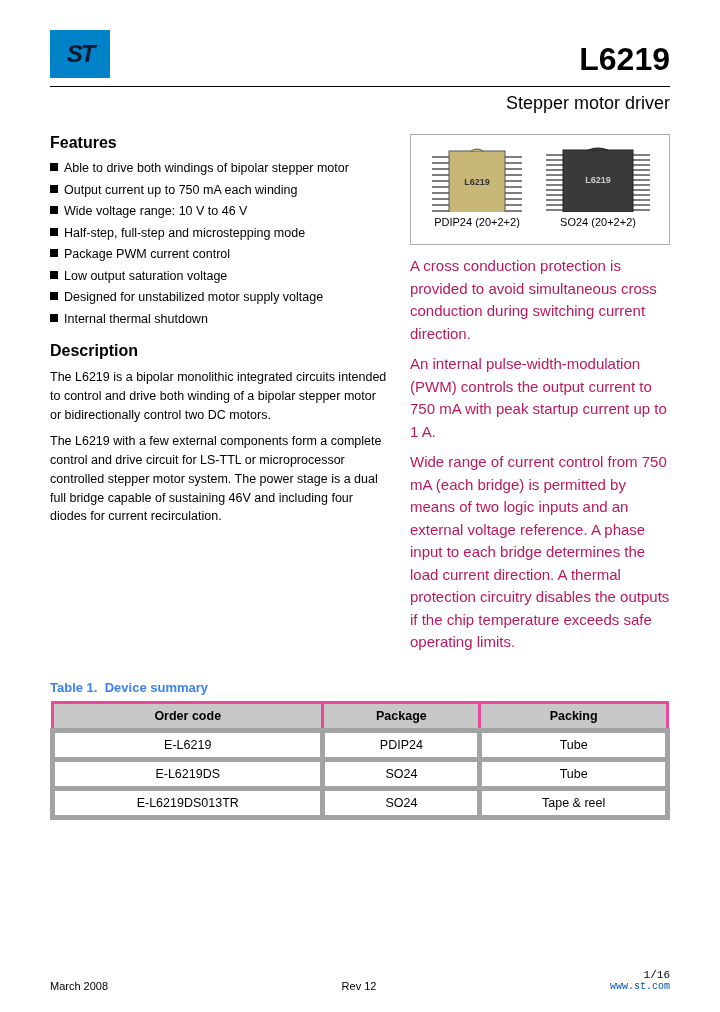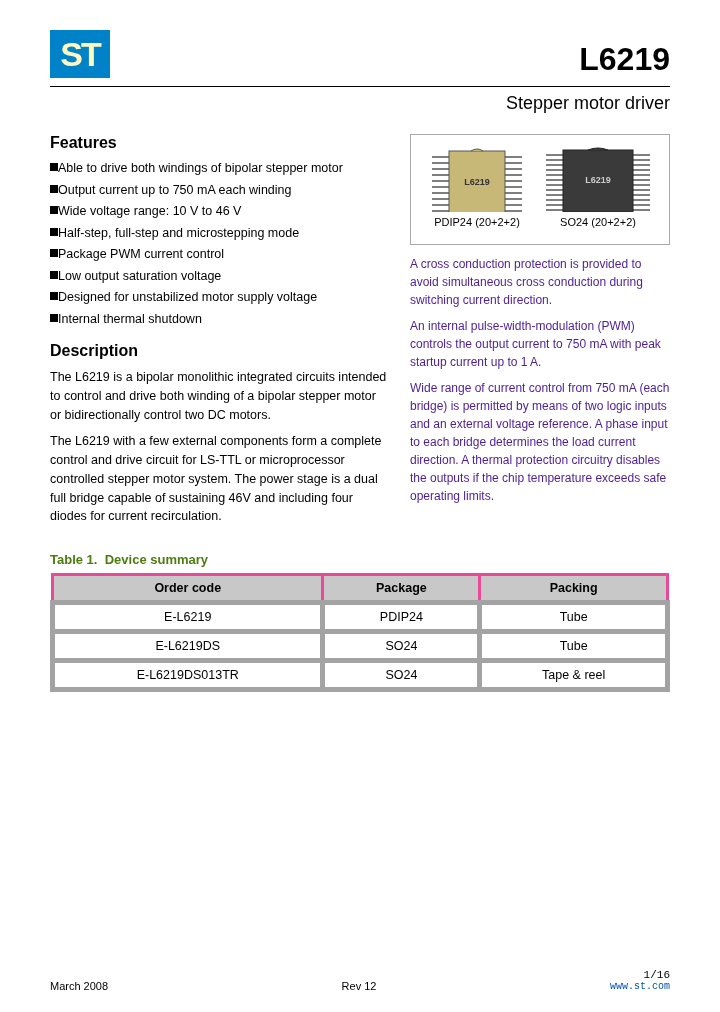--- a/index.html
+++ b/index.html
@@ -29,23 +29,24 @@
       width: 60px;
       height: 48px;
       background: #0082c8;
       display: flex;
       align-items: center;
       justify-content: center;
       position: relative;
       clip-path: polygon(0 0, 100% 0, 100% 100%, 0 100%);
     }
     .logo-text {
-      color: #fef9c3;
-      font-size: 34px;
-      font-weight: bold;
+      color: #0f172a;
+      font-size: 24px;
+      font-weight: bold;
+      font-style: italic;
       letter-spacing: -2px;
     }
     .part-number {
       font-size: 32px;
       font-weight: bold;
       color: #000;
       align-self: flex-end;
     }
     .header-divider {
       border: none;
@@ -79,20 +80,21 @@
       border-bottom: none;
     }
     .features-list {
       list-style: none;
       padding: 0;
       margin: 0 0 14px 0;
     }
     .features-list li {
       display: flex;
       align-items: flex-start;
+      gap: 6px;
       margin-bottom: 4px;
       font-size: 12.5px;
       line-height: 1.4;
     }
     .bullet {
       display: inline-block;
       width: 8px;
       height: 8px;
       background: #000;
       flex-shrink: 0;
@@ -126,34 +128,34 @@
     .chip-svg {
       display: block;
     }
     .chip-label {
       font-size: 11px;
       text-align: center;
       color: #000;
     }
     
     .right-para {
-      font-size: 12px;
+      font-size: 15px;
       line-height: 1.5;
       margin-bottom: 8px;
-      color: #4c1d95;
+      color: #be185d;
     }
     
     .table-section {
       margin-top: 10px;
     }
     .table-title {
       font-size: 13px;
       font-weight: bold;
       margin-bottom: 6px;
-      color: #4d7c0f;
+      color: #3b82f6;
     }
     .device-table {
       width: 100%;
       border-collapse: collapse;
       font-size: 12.5px;
     }
     .device-table th {
       background: #c8c8c8;
       border: 3px solid #ec4899;
       padding: 5px 10px;

